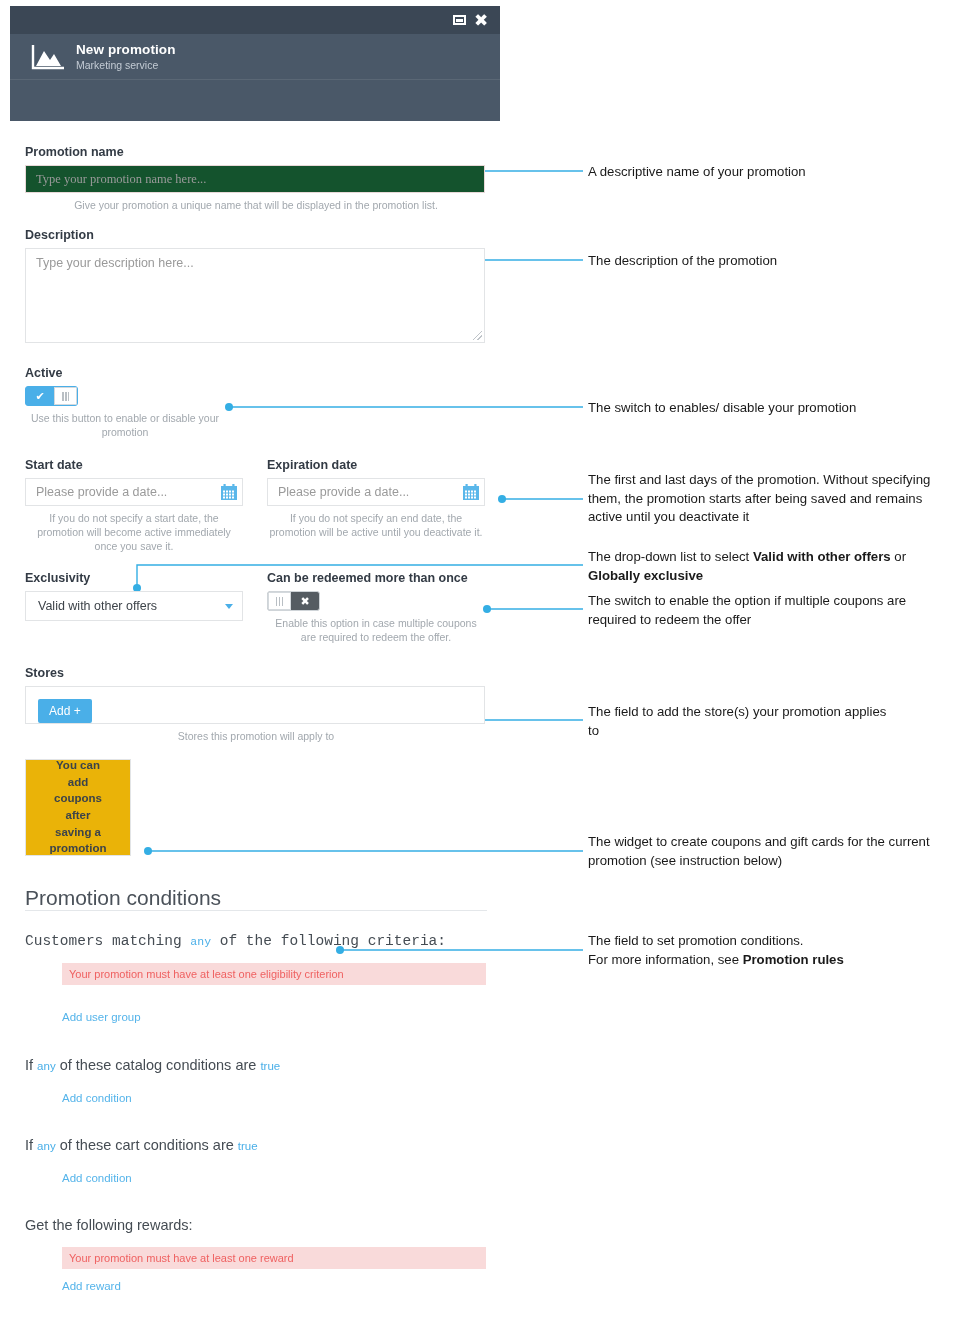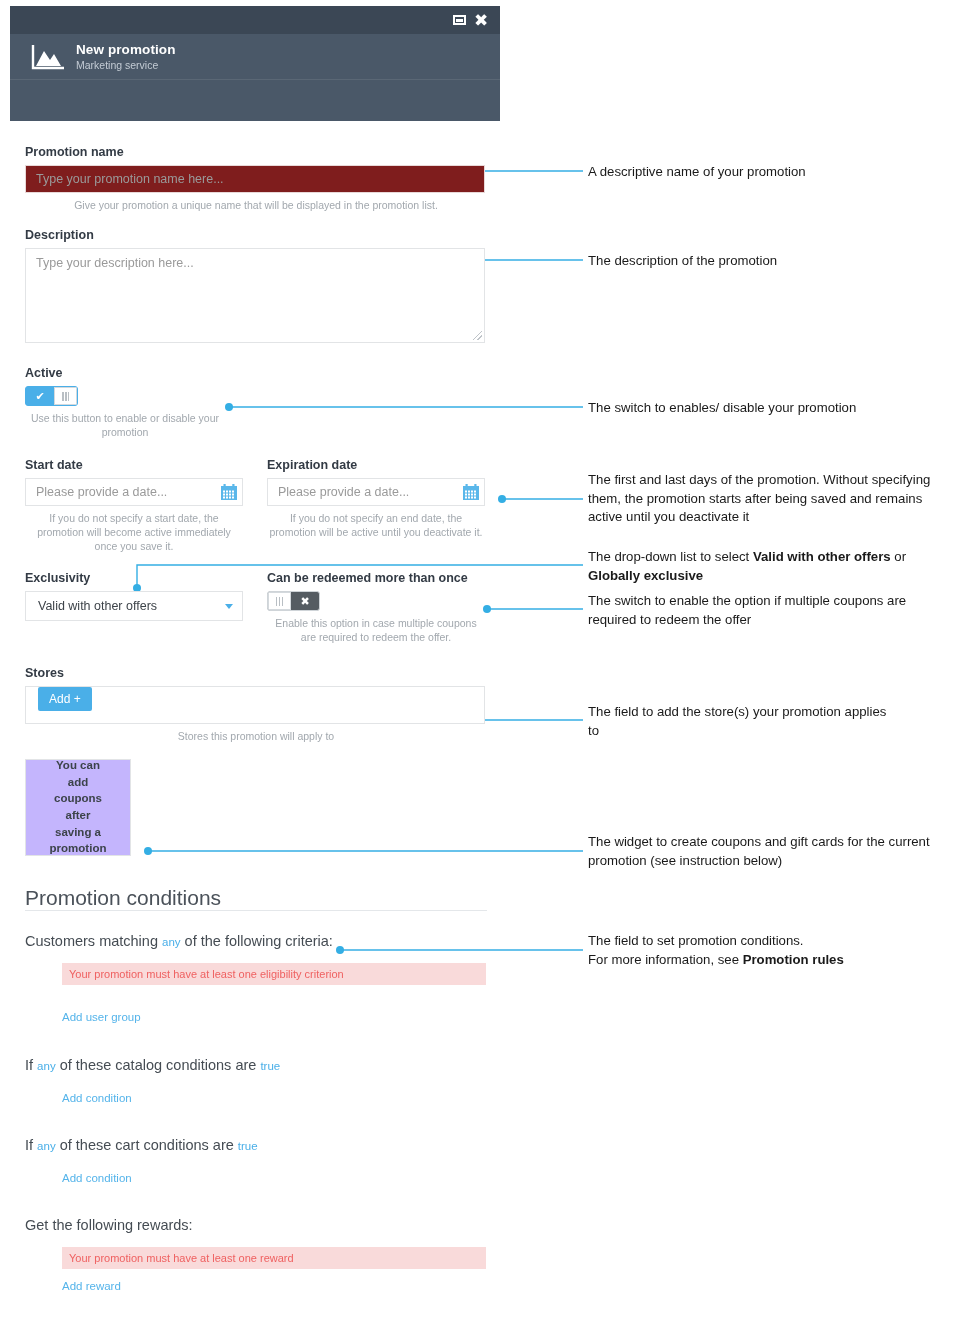--- a/index.html
+++ b/index.html
@@ -100,26 +100,26 @@
     font-size: 12.5px;
     font-weight: bold;
     color: #333b45;
     margin: 0 0 6px 0;
   }
   .text-input {
     width: 460px;
     height: 28px;
     box-sizing: border-box;
     border: 1px solid #e8d8d8;
-    background: #7f1d1d;
+    background: #14532d;
     color: #9a9a9a;
     font-size: 12.5px;
     padding: 0 10px;
     line-height: 26px;
-    font-family: Liberation Sans, sans-serif;
+    font-family: Liberation Serif, serif;
   }
   .helper {
     font-size: 10.5px;
     color: #a2a8ae;
     margin-top: 5px;
     line-height: 1.35;
     text-align: center;
   }
   .textarea-box {
     width: 460px;
@@ -215,39 +215,39 @@
     border-top: 5px solid #4aafe8;
   }
 
   .stores-box {
     width: 460px;
     height: 38px;
     box-sizing: border-box;
     border: 1px solid #e2e4e6;
     background: #ffffff;
     display: flex;
-    align-items: flex-start;
+    align-items: flex-end;
     padding-left: 12px;
   }
   .add-btn {
     background: #4aafe8;
     color: #ffffff;
     font-size: 12px;
     border: none;
     border-radius: 2px;
     padding: 5px 11px;
     cursor: pointer;
     font-family: "Liberation Sans", sans-serif;
   }
   .coupon-widget {
     width: 106px;
     height: 97px;
     box-sizing: border-box;
     border: 1px solid #e2e4e6;
-    background: #c4b5fd;
+    background: #eab308;
     display: flex;
     align-items: center;
     justify-content: center;
     text-align: center;
     font-size: 11.5px;
     font-weight: bold;
     color: #3c434a;
     line-height: 1.45;
     padding: 0 24px;
   }
@@ -457,21 +457,21 @@
     <button class="add-btn">Add +</button>
   </div>
   <div class="helper">Stores this promotion will apply to</div>
 
   <div class="coupon-widget" style="margin-top:15px;">
     <span>You can add coupons after saving a promotion</span>
   </div>
 
   <h2 class="section-title" style="margin-top:30px;">Promotion conditions</h2>
 
-  <p class="cond-line" style="margin-top:22px;">
+  <p class="cond-line" style="margin-top:22px;font-family:Liberation Mono, monospace;">
     <span>Customers matching</span>
     <span class="kw">any</span>
     <span>of the following criteria:</span>
   </p>
   <div class="err-bar" style="margin-top:14px;">Your promotion must have at least one eligibility criterion</div>
   <div style="margin-top:22px;">
     <span class="add-link">Add user group</span>
   </div>
 
   <p class="cond-line" style="margin-top:32px;">

